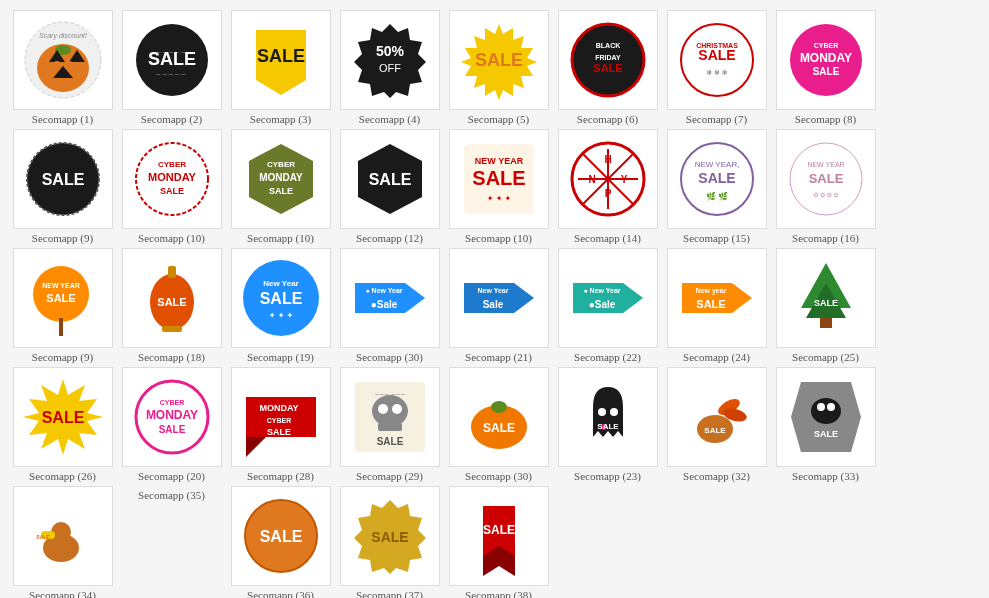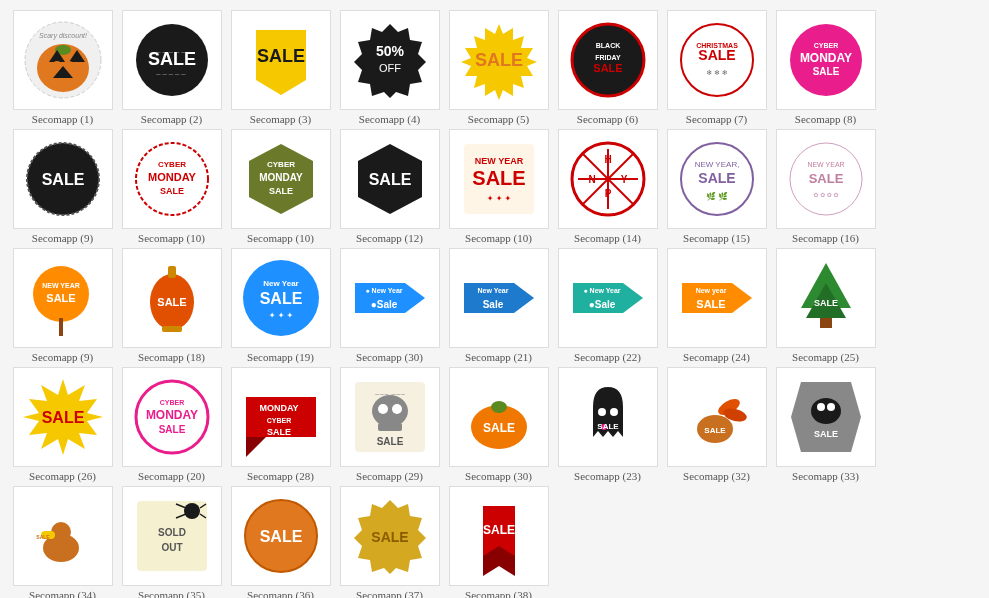--- a/index.html
+++ b/index.html
@@ -403,32 +403,20 @@
         <svg viewBox="0 0 80 80" width="80" height="80">
       <ellipse cx="38" cy="52" rx="18" ry="14" fill="#c87020"></ellipse>
       <circle cx="38" cy="36" r="10" fill="#c87020"></circle>
       <rect x="18" y="35" width="14" height="8" rx="4" fill="#f5c800"></rect>
       <text x="20" y="43" text-anchor="middle" font-size="5" font-weight="bold" fill="#c87020">SALE</text>
     </svg>
       </div>
       <div class="label">Secomapp (34)</div>
     </div>
     <div class="item">
-      <div class="thumb">
-        <svg viewBox="0 0 80 80" width="80" height="80">
-      <rect x="5" y="5" width="70" height="70" rx="4" fill="#f5f0d0"></rect>
-      <circle cx="60" cy="15" r="8" fill="#1a1a1a"></circle>
-      <line x1="54" y1="12" x2="44" y2="8" stroke="#1a1a1a" stroke-width="1.5"></line>
-      <line x1="54" y1="18" x2="44" y2="22" stroke="#1a1a1a" stroke-width="1.5"></line>
-      <line x1="68" y1="12" x2="74" y2="8" stroke="#1a1a1a" stroke-width="1.5"></line>
-      <line x1="68" y1="18" x2="74" y2="22" stroke="#1a1a1a" stroke-width="1.5"></line>
-      <text x="40" y="40" text-anchor="middle" font-size="10" font-weight="bold" fill="#555">SOLD</text>
-      <text x="40" y="55" text-anchor="middle" font-size="10" font-weight="bold" fill="#555">OUT</text>
-    </svg>
-      </div>
       <div class="label">Secomapp (35)</div>
     </div>
     <div class="item">
       <div class="thumb">
         <svg viewBox="0 0 80 80" width="80" height="80">
       <circle cx="40" cy="40" r="36" fill="#e07820" stroke="#c05800" stroke-width="2"></circle>
       <text x="40" y="46" text-anchor="middle" font-size="16" font-weight="bold" fill="white">SALE</text>
     </svg>
       </div>
       <div class="label">Secomapp (36)</div>

